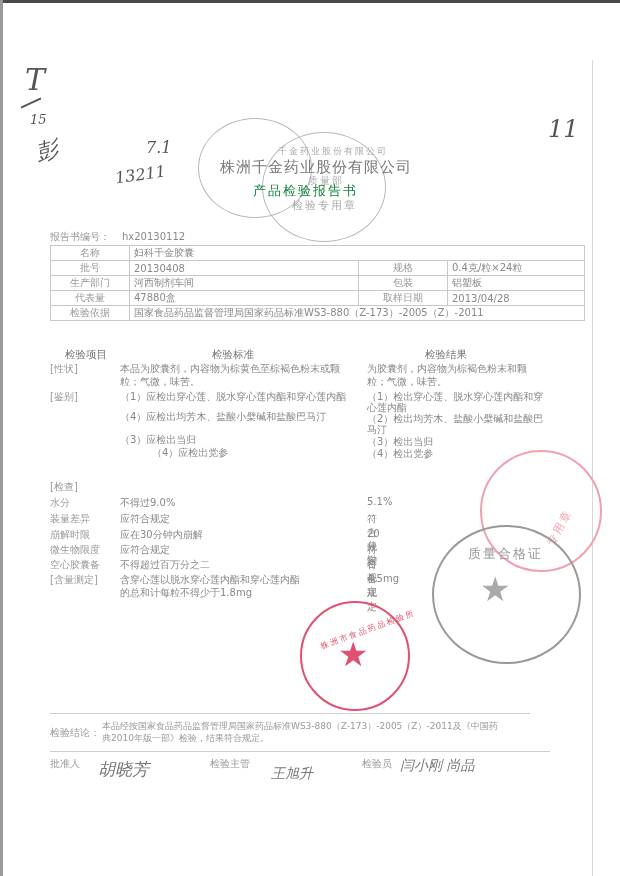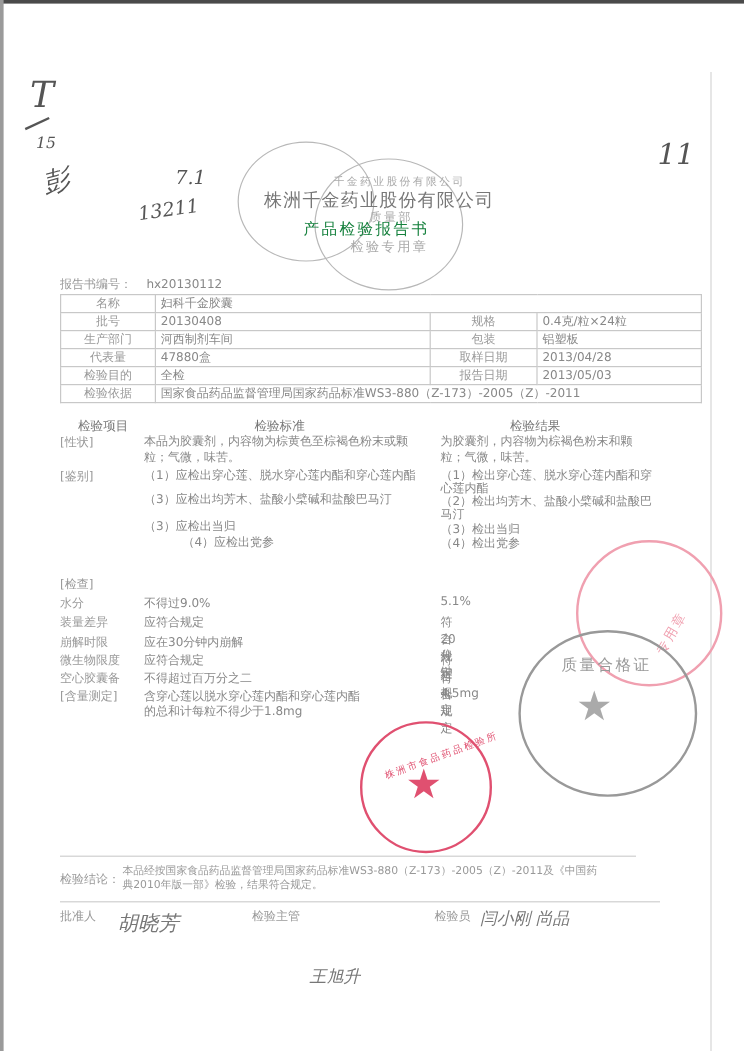--- a/index.html
+++ b/index.html
@@ -90,45 +90,39 @@
     <td class="lbl2">包装</td>
     <td>铝塑板</td>
   </tr>
   <tr>
     <td class="lbl">代表量</td>
     <td>47880盒</td>
     <td class="lbl2">取样日期</td>
     <td>2013/04/28</td>
   </tr>
   <tr>
-    <td class="lbl">检验目的</td>
-    <td>全检</td>
-    <td class="lbl2">报告日期</td>
-    <td>2013/05/03</td>
-  </tr>
-  <tr>
     <td class="lbl">检验依据</td>
     <td colspan="3">国家食品药品监督管理局国家药品标准WS3-880（Z-173）-2005（Z）-2011</td>
   </tr>
 </tbody>
   </table>
 
 <div class="hdr" style="left:65px;top:348px;">检验项目</div>
 <div class="hdr" style="left:212px;top:348px;">检验标准</div>
 <div class="hdr" style="left:425px;top:348px;">检验结果</div>
 
 <div class="sec" style="left:50px;top:362px;color:#999;">[性状]</div>
 <div class="sec line" style="left:120px;top:362px;">本品为胶囊剂，内容物为棕黄色至棕褐色粉末或颗</div>
 <div class="sec line" style="left:120px;top:375px;">粒；气微，味苦。</div>
 <div class="sec line" style="left:367px;top:362px;">为胶囊剂，内容物为棕褐色粉末和颗</div>
 <div class="sec line" style="left:367px;top:375px;">粒；气微，味苦。</div>
 
 <div class="sec" style="left:50px;top:390px;color:#999;">[鉴别]</div>
 <div class="sec line" style="left:120px;top:390px;">（1）应检出穿心莲、脱水穿心莲内酯和穿心莲内酯</div>
-<div class="sec line" style="left:120px;top:410px;">（3）应检出均芳木、盐酸小檗碱和盐酸巴马汀</div>
+<div class="sec line" style="left:120px;top:410px;">（4）应检出均芳木、盐酸小檗碱和盐酸巴马汀</div>
 <div class="sec line" style="left:120px;top:433px;">（3）应检出当归</div>
 <div class="sec line" style="left:112px;top:446px;margin-left:40px;">（4）应检出党参</div>
 <div class="sec line" style="left:367px;top:390px;">（1）检出穿心莲、脱水穿心莲内酯和穿</div>
 <div class="sec line" style="left:367px;top:401px;">心莲内酯</div>
 <div class="sec line" style="left:367px;top:412px;">（2）检出均芳木、盐酸小檗碱和盐酸巴</div>
 <div class="sec line" style="left:367px;top:423px;">马汀</div>
 <div class="sec line" style="left:367px;top:435px;">（3）检出当归</div>
 <div class="sec line" style="left:367px;top:447px;">（4）检出党参</div>
 
 <div class="sec" style="left:50px;top:480px;color:#999;">[检查]</div>
@@ -186,15 +180,15 @@
     <div>本品经按国家食品药品监督管理局国家药品标准WS3-880（Z-173）-2005（Z）-2011及《中国药</div>
     <div>典2010年版一部》检验，结果符合规定。</div>
   </div>
 </div>
 
 <div class="hr" style="left:50px;top:751px;width:500px;"></div>
 
 <div class="sign" style="left:50px;">批准人</div>
 <div class="sig" style="left:98px;top:758px;font-size:17px;">胡晓芳</div>
 <div class="sign" style="left:210px;">检验主管</div>
-<div class="sig" style="left:258px;top:765px;font-size:14px;margin-top:40px;">王旭升</div>
+<div class="sig" style="left:271px;top:765px;font-size:14px;">王旭升</div>
 <div class="sign" style="left:362px;">检验员</div>
 <div class="sig" style="left:400px;top:757px;font-size:14px;">闫小刚 尚品</div>
 
 </body></html>

